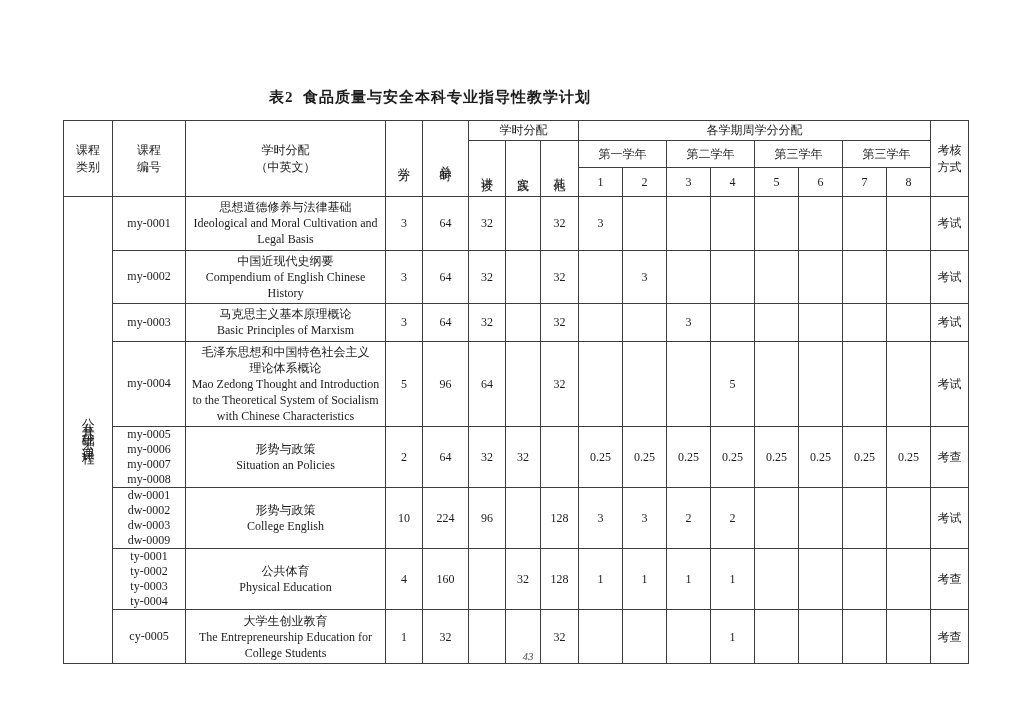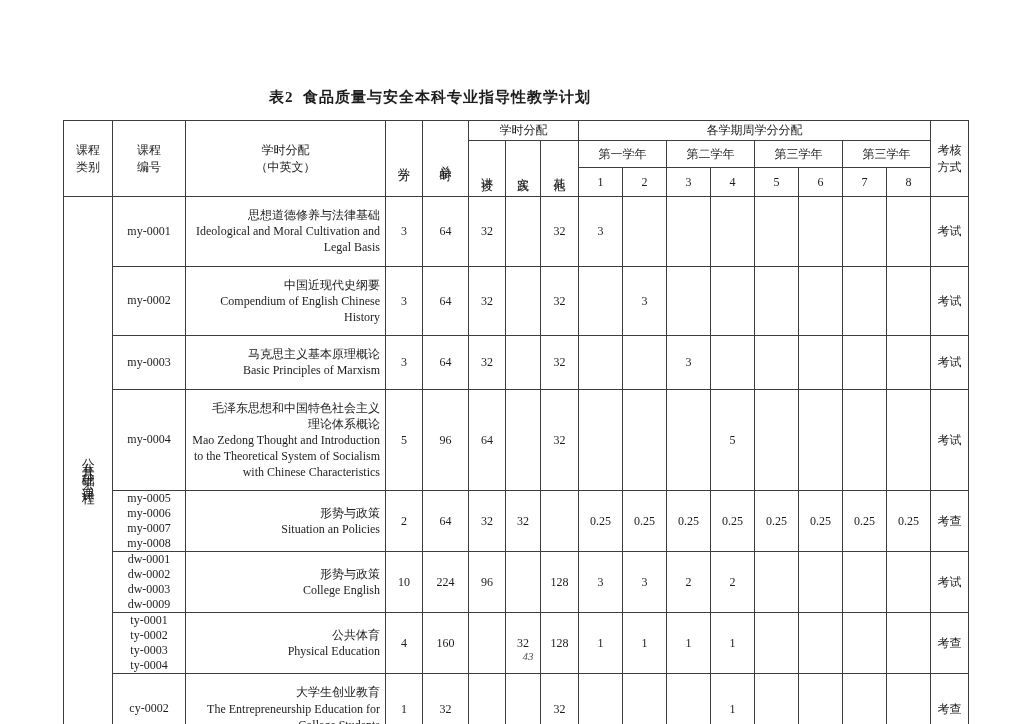--- a/index.html
+++ b/index.html
@@ -37,22 +37,22 @@
     border: 1px solid #3d3d3d;
     padding: 0 2px;
     text-align: center;
     vertical-align: middle;
     font-weight: normal;
     white-space: pre-line;
     line-height: 1.35;
     overflow: hidden;
   }
   .plan .name-cell {
-    text-align: right;
-    padding: 10px 5px;
+    text-align: center;
+    padding: 2px 5px;
   }
   .plan .code-cell { line-height: 1.25; }
   .vert {
     writing-mode: vertical-rl;
     text-orientation: upright;
     letter-spacing: 2px;
     display: inline-block;
     white-space: nowrap;
   }
   .cat-vert {
@@ -269,21 +269,21 @@
         <td>1</td>
         <td>1</td>
         <td>1</td>
         <td></td>
         <td></td>
         <td></td>
         <td></td>
         <td>考查</td>
       </tr>
       <tr style="height:54px">
-        <td class="code-cell">cy-0002</td>
+        <td class="code-cell">cy-0005</td>
         <td class="name-cell"><div>大学生创业教育</div><div>The Entrepreneurship Education for College Students</div></td>
         <td>1</td>
         <td>32</td>
         <td></td>
         <td></td>
         <td>32</td>
         <td></td>
         <td></td>
         <td></td>
         <td>1</td>

